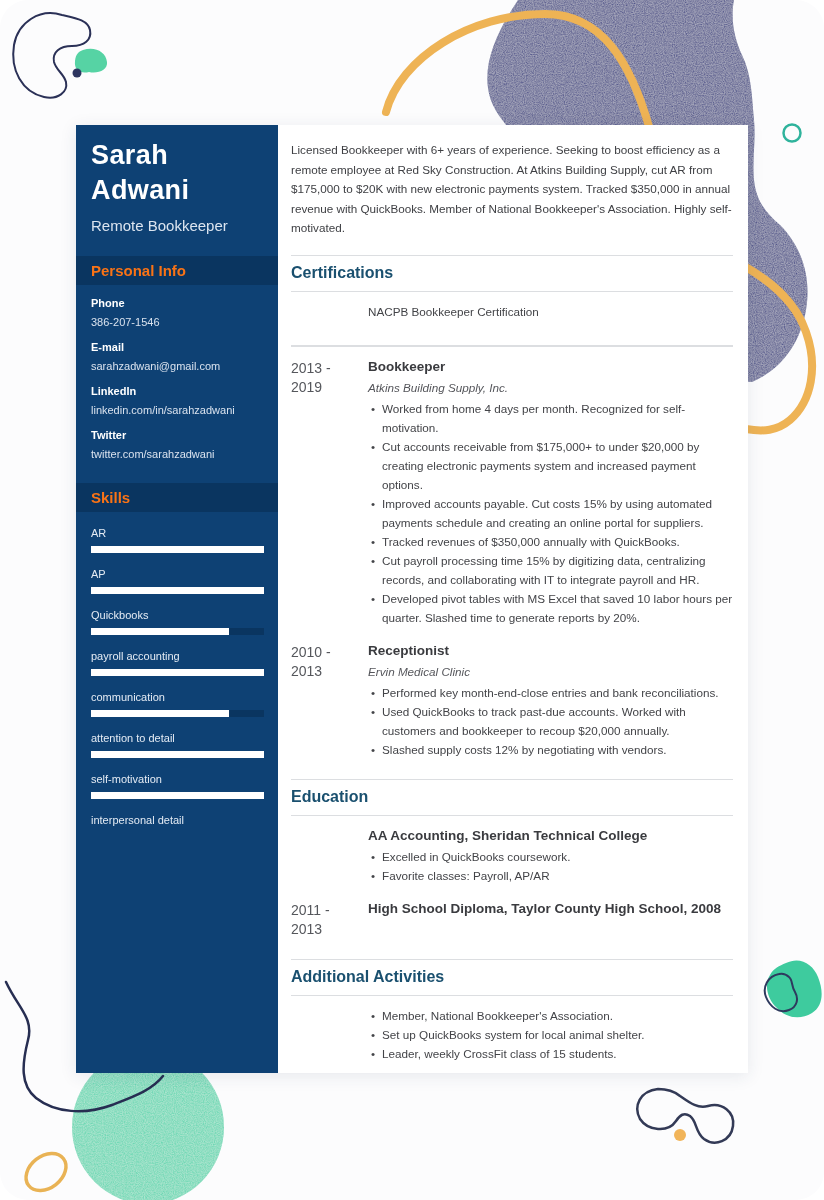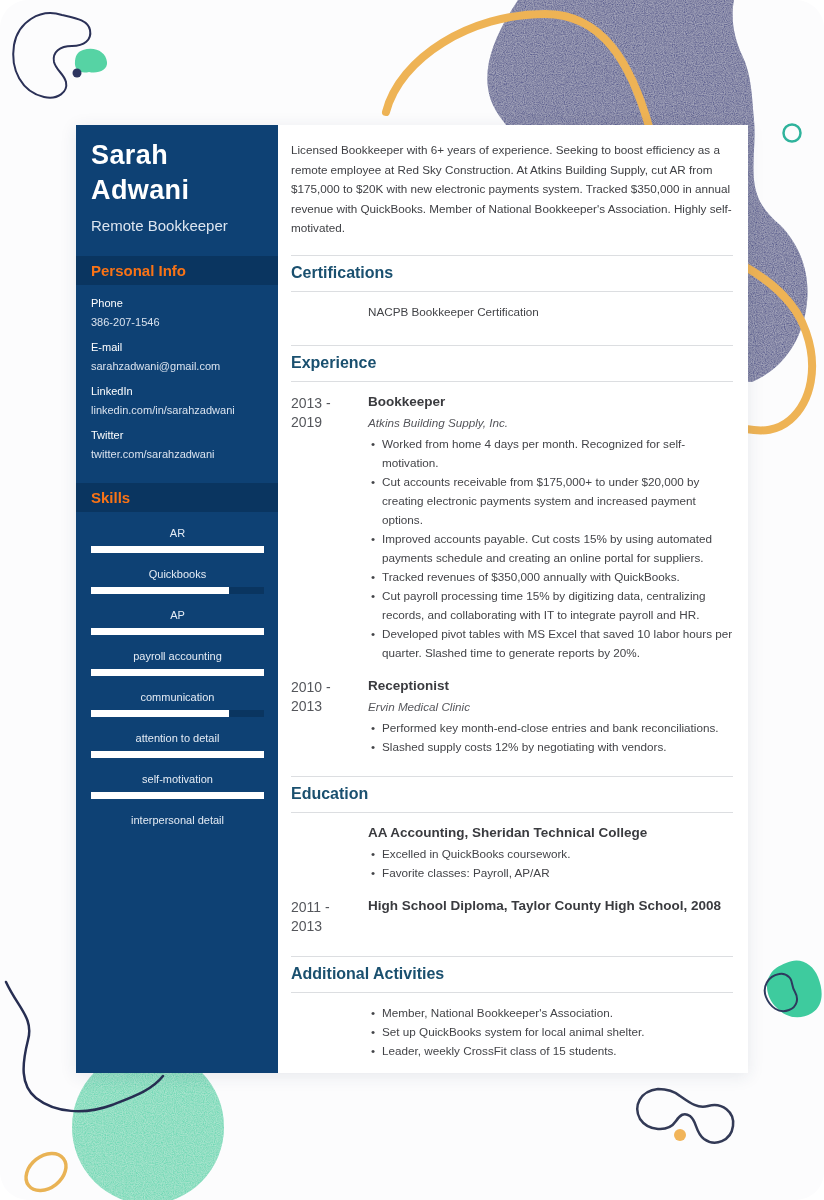--- a/index.html
+++ b/index.html
@@ -16,24 +16,24 @@
           box-shadow:0 3px 16px rgba(40,60,90,0.10); }
 
   
   .sidebar { width:202px; background:#0e4174; color:#ffffff; padding:13px 14px 0 15px; }
   .name { font-size:27px; font-weight:bold; line-height:1.3; letter-spacing:0.4px; color:#ffffff; }
   .name span { display:block; }
   .job-title { font-size:15px; color:#dce5f0; margin-top:9px; }
   .band { margin:22px -14px 0 -15px; padding:6px 14px 6px 15px; background:#0a3560;
           font-size:15px; font-weight:bold; color:#f97316; }
   .field { margin-top:12px; }
-  .field-label { font-size:11px; font-weight:normal; color:#ffffff; }
+  .field-label { font-size:11px; font-weight:bold; color:#ffffff; }
   .field-value { font-size:11px; color:#d9e2ee; margin-top:7px; line-height:13px; }
   .skill { margin-top:15px; }
-  .skill-label { font-size:11px; color:#e4ebf4;text-align:center; }
+  .skill-label { font-size:11px; color:#e4ebf4; }
   .skill-bar { margin-top:7px; height:7px; background:#0a3560; }
   .skill-fill { height:100%; background:#ffffff; }
 
   
   .main { flex:1; padding:15px 15px 0 13px; }
   .summary { font-size:11.7px; line-height:19.5px; color:#3f4044; margin-bottom:17px; }
   .rule { border-top:1px solid #dcdee1; }
   .sec-heading { font-size:16px; font-weight:bold; color:#1a506f; margin:8px 0 9px; }
   .sec-content { margin-top:10px; padding-bottom:20px; }
 
@@ -145,29 +145,29 @@
 
       <div class="band">Skills</div>
 
       <div class="skill">
         <div class="skill-label">AR</div>
         <div class="skill-bar">
           <div class="skill-fill" style="width: 100%;"></div>
         </div>
       </div>
       <div class="skill">
+        <div class="skill-label">AP</div>
+        <div class="skill-bar">
+          <div class="skill-fill" style="width: 100%;"></div>
+        </div>
+      </div>
+      <div class="skill">
         <div class="skill-label">Quickbooks</div>
         <div class="skill-bar">
           <div class="skill-fill" style="width: 80%;"></div>
-        </div>
-      </div>
-      <div class="skill">
-        <div class="skill-label">AP</div>
-        <div class="skill-bar">
-          <div class="skill-fill" style="width: 100%;"></div>
         </div>
       </div>
       <div class="skill">
         <div class="skill-label">payroll accounting</div>
         <div class="skill-bar">
           <div class="skill-fill" style="width: 100%;"></div>
         </div>
       </div>
       <div class="skill">
         <div class="skill-label">communication</div>
@@ -201,21 +201,20 @@
         <div class="rule"></div>
         <h2 class="sec-heading">Certifications</h2>
         <div class="rule"></div>
         <div class="sec-content">
           <div class="cert-item">NACPB Bookkeeper Certification</div>
         </div>
       </section>
 
       <section>
         <div class="rule"></div>
-        <h2 class="sec-heading">Experience</h2>
         <div class="rule"></div>
         <div class="sec-content">
 
           <div class="entry">
             <div class="dates">
               <span>2013 -</span>
               <span>2019</span>
             </div>
             <div class="entry-body">
               <div class="entry-title">Bookkeeper</div>
@@ -234,20 +233,21 @@
           <div class="entry">
             <div class="dates">
               <span>2010 -</span>
               <span>2013</span>
             </div>
             <div class="entry-body">
               <div class="entry-title">Receptionist</div>
               <div class="company">Ervin Medical Clinic</div>
               <ul class="bullets">
                 <li>Performed key month-end-close entries and bank reconciliations.</li>
+                <li>Used QuickBooks to track past-due accounts. Worked with customers and bookkeeper to recoup $20,000 annually.</li>
                 <li>Slashed supply costs 12% by negotiating with vendors.</li>
               </ul>
             </div>
           </div>
 
         </div>
       </section>
 
       <section>
         <div class="rule"></div>

